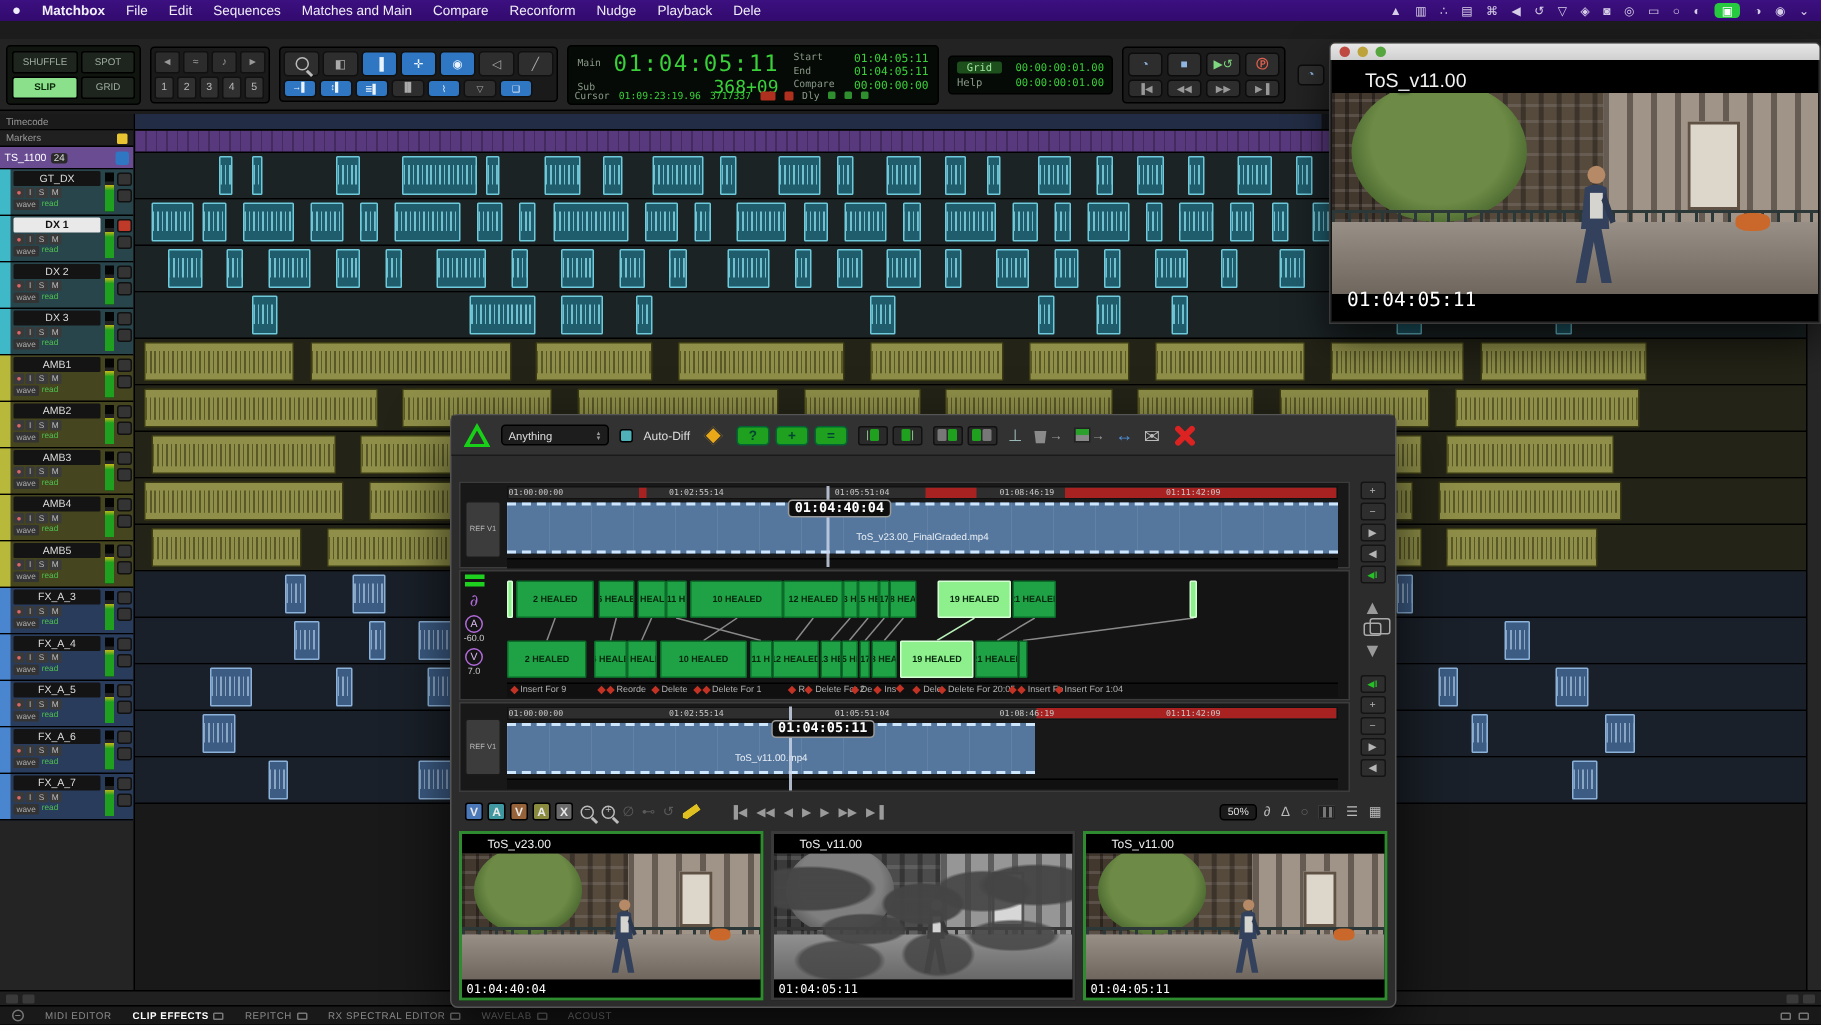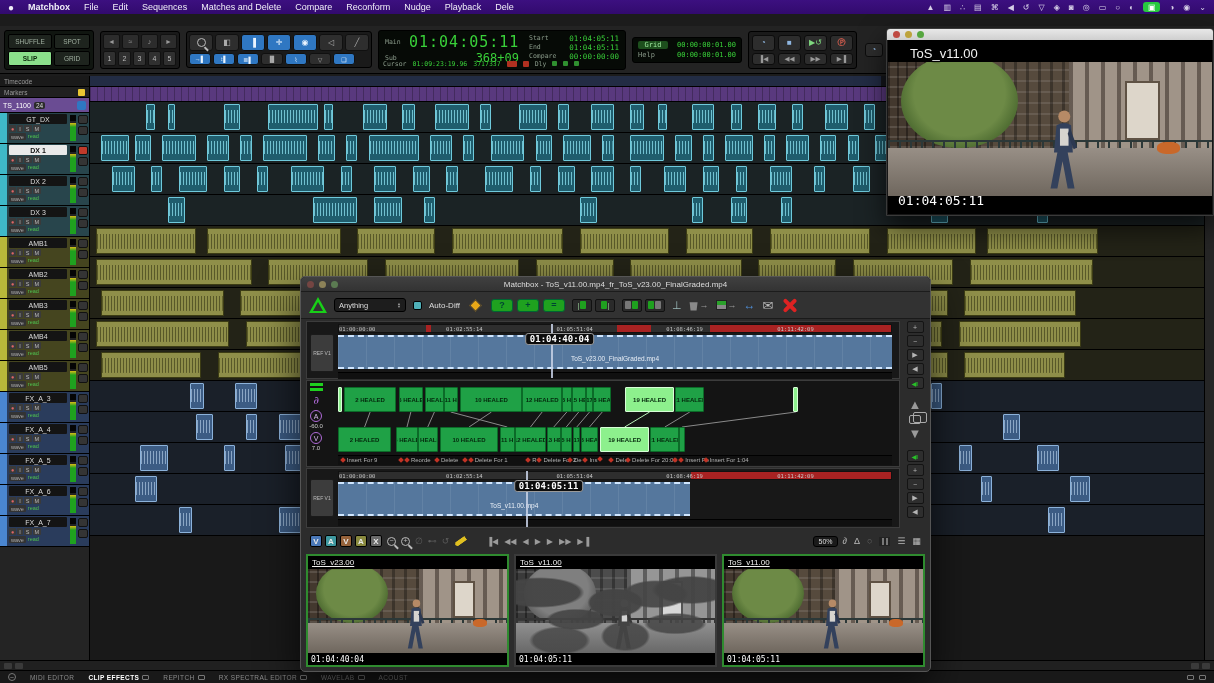--- a/index.html
+++ b/index.html
@@ -248,21 +248,21 @@
   .gray-ic{color:#5a5a5a;font-size:9px;}
   .pencil{width:13px;height:5px;background:#e0c020;transform:rotate(-35deg);clip-path:polygon(0 50%,15% 0,100% 0,100% 100%,15% 100%);}
   .transp2{display:flex;gap:6px;margin-left:14px;color:#9a9a9a;font-size:8px;align-items:center;}
   .pct{background:#1a1a1a;border:1px solid #000;border-radius:3px;color:#ddd;font-size:7px;padding:1px 4px;margin-left:auto;}
   .misc2{color:#bbb;font-size:9px;display:flex;gap:7px;align-items:center;}
   .film{width:11px;height:9px;background:#777;background-image:repeating-linear-gradient(90deg,#222 0 2px,transparent 2px 4px);border:1px solid #222;}
 
   .thumbs{position:absolute;left:5px;right:5px;top:277px;height:113px;display:flex;gap:5px;}
   .thumb{position:relative;flex:1;background:#000;border:2px solid #2f8b2f;overflow:hidden;}
   .thumb.diff{border-color:#3a3a3a;}
-  .th-label{position:absolute;left:4px;top:2px;font-size:8px;color:#f0f0f0;z-index:6;text-shadow:0 1px 2px #000;text-decoration:underline;}
+  .th-label{position:absolute;left:17px;top:2px;font-size:8px;color:#f0f0f0;z-index:6;text-shadow:0 1px 2px #000;}
   .th-tc{position:absolute;left:3px;bottom:1px;font-size:8px;color:#fff;z-index:6;font-family:"DejaVu Sans Mono",monospace;text-shadow:0 1px 2px #000;}
   .th-scene{position:absolute;left:0;top:13px;right:0;bottom:12px;}
   .th-strip{position:absolute;left:0;right:0;height:13px;background:rgba(0,0,0,.75);z-index:3;}
   .th-strip.b{bottom:0;height:12px;}
   .th-strip.t{top:0;}
 </style>
 </head>
 <body>
 
 <div class="screen">
@@ -1030,28 +1030,20 @@
                 <rect x="21" y="24" width="10" height="20" fill="#d6d4cf"></rect>
                 <path d="M33 24 L41 46 L37 48 L30 30 Z" fill="#2c3850"></path>
               </svg></div>
           </div>
         </div>
       <span class="vid-tc">01:04:05:11</span>
     </div>
   </div>
 
   <div class="mbwin">
-    <div class="mb-title">
-      <div class="lights" style="top:4px;">
-        <span class="lt r dim"></span>
-        <span class="lt y dim"></span>
-        <span class="lt g dim"></span>
-      </div>
-      <span>Matchbox - ToS_v11.00.mp4_fr_ToS_v23.00_FinalGraded.mp4</span>
-    </div>
 
     <div class="mb-toolbar">
       <span class="logo-tri">
           <i></i>
         </span>
       <span class="dd">
         <span>Anything</span>
           <span class="ar">▲<br>▼</span>
       </span>
       <span class="cb"></span>
@@ -1374,21 +1366,21 @@
         </div>
       </div>
   </div>
 
 <div class="menubar">
       <span class="mb-apple">●</span>
       <span class="mb-app">Matchbox</span>
       <span class="mb-item">File</span>
       <span class="mb-item">Edit</span>
       <span class="mb-item">Sequences</span>
-      <span class="mb-item">Matches and Delete</span>
+      <span class="mb-item">Matches and Main</span>
       <span class="mb-item">Compare</span>
       <span class="mb-item">Reconform</span>
       <span class="mb-item">Nudge</span>
       <span class="mb-item">Playback</span>
       <span class="mb-item">Dele</span>
       <span class="mb-right">
         <span class="mb-ic">▲</span>
         <span class="mb-ic">▥</span>
         <span class="mb-ic">∴</span>
         <span class="mb-ic">▤</span>

